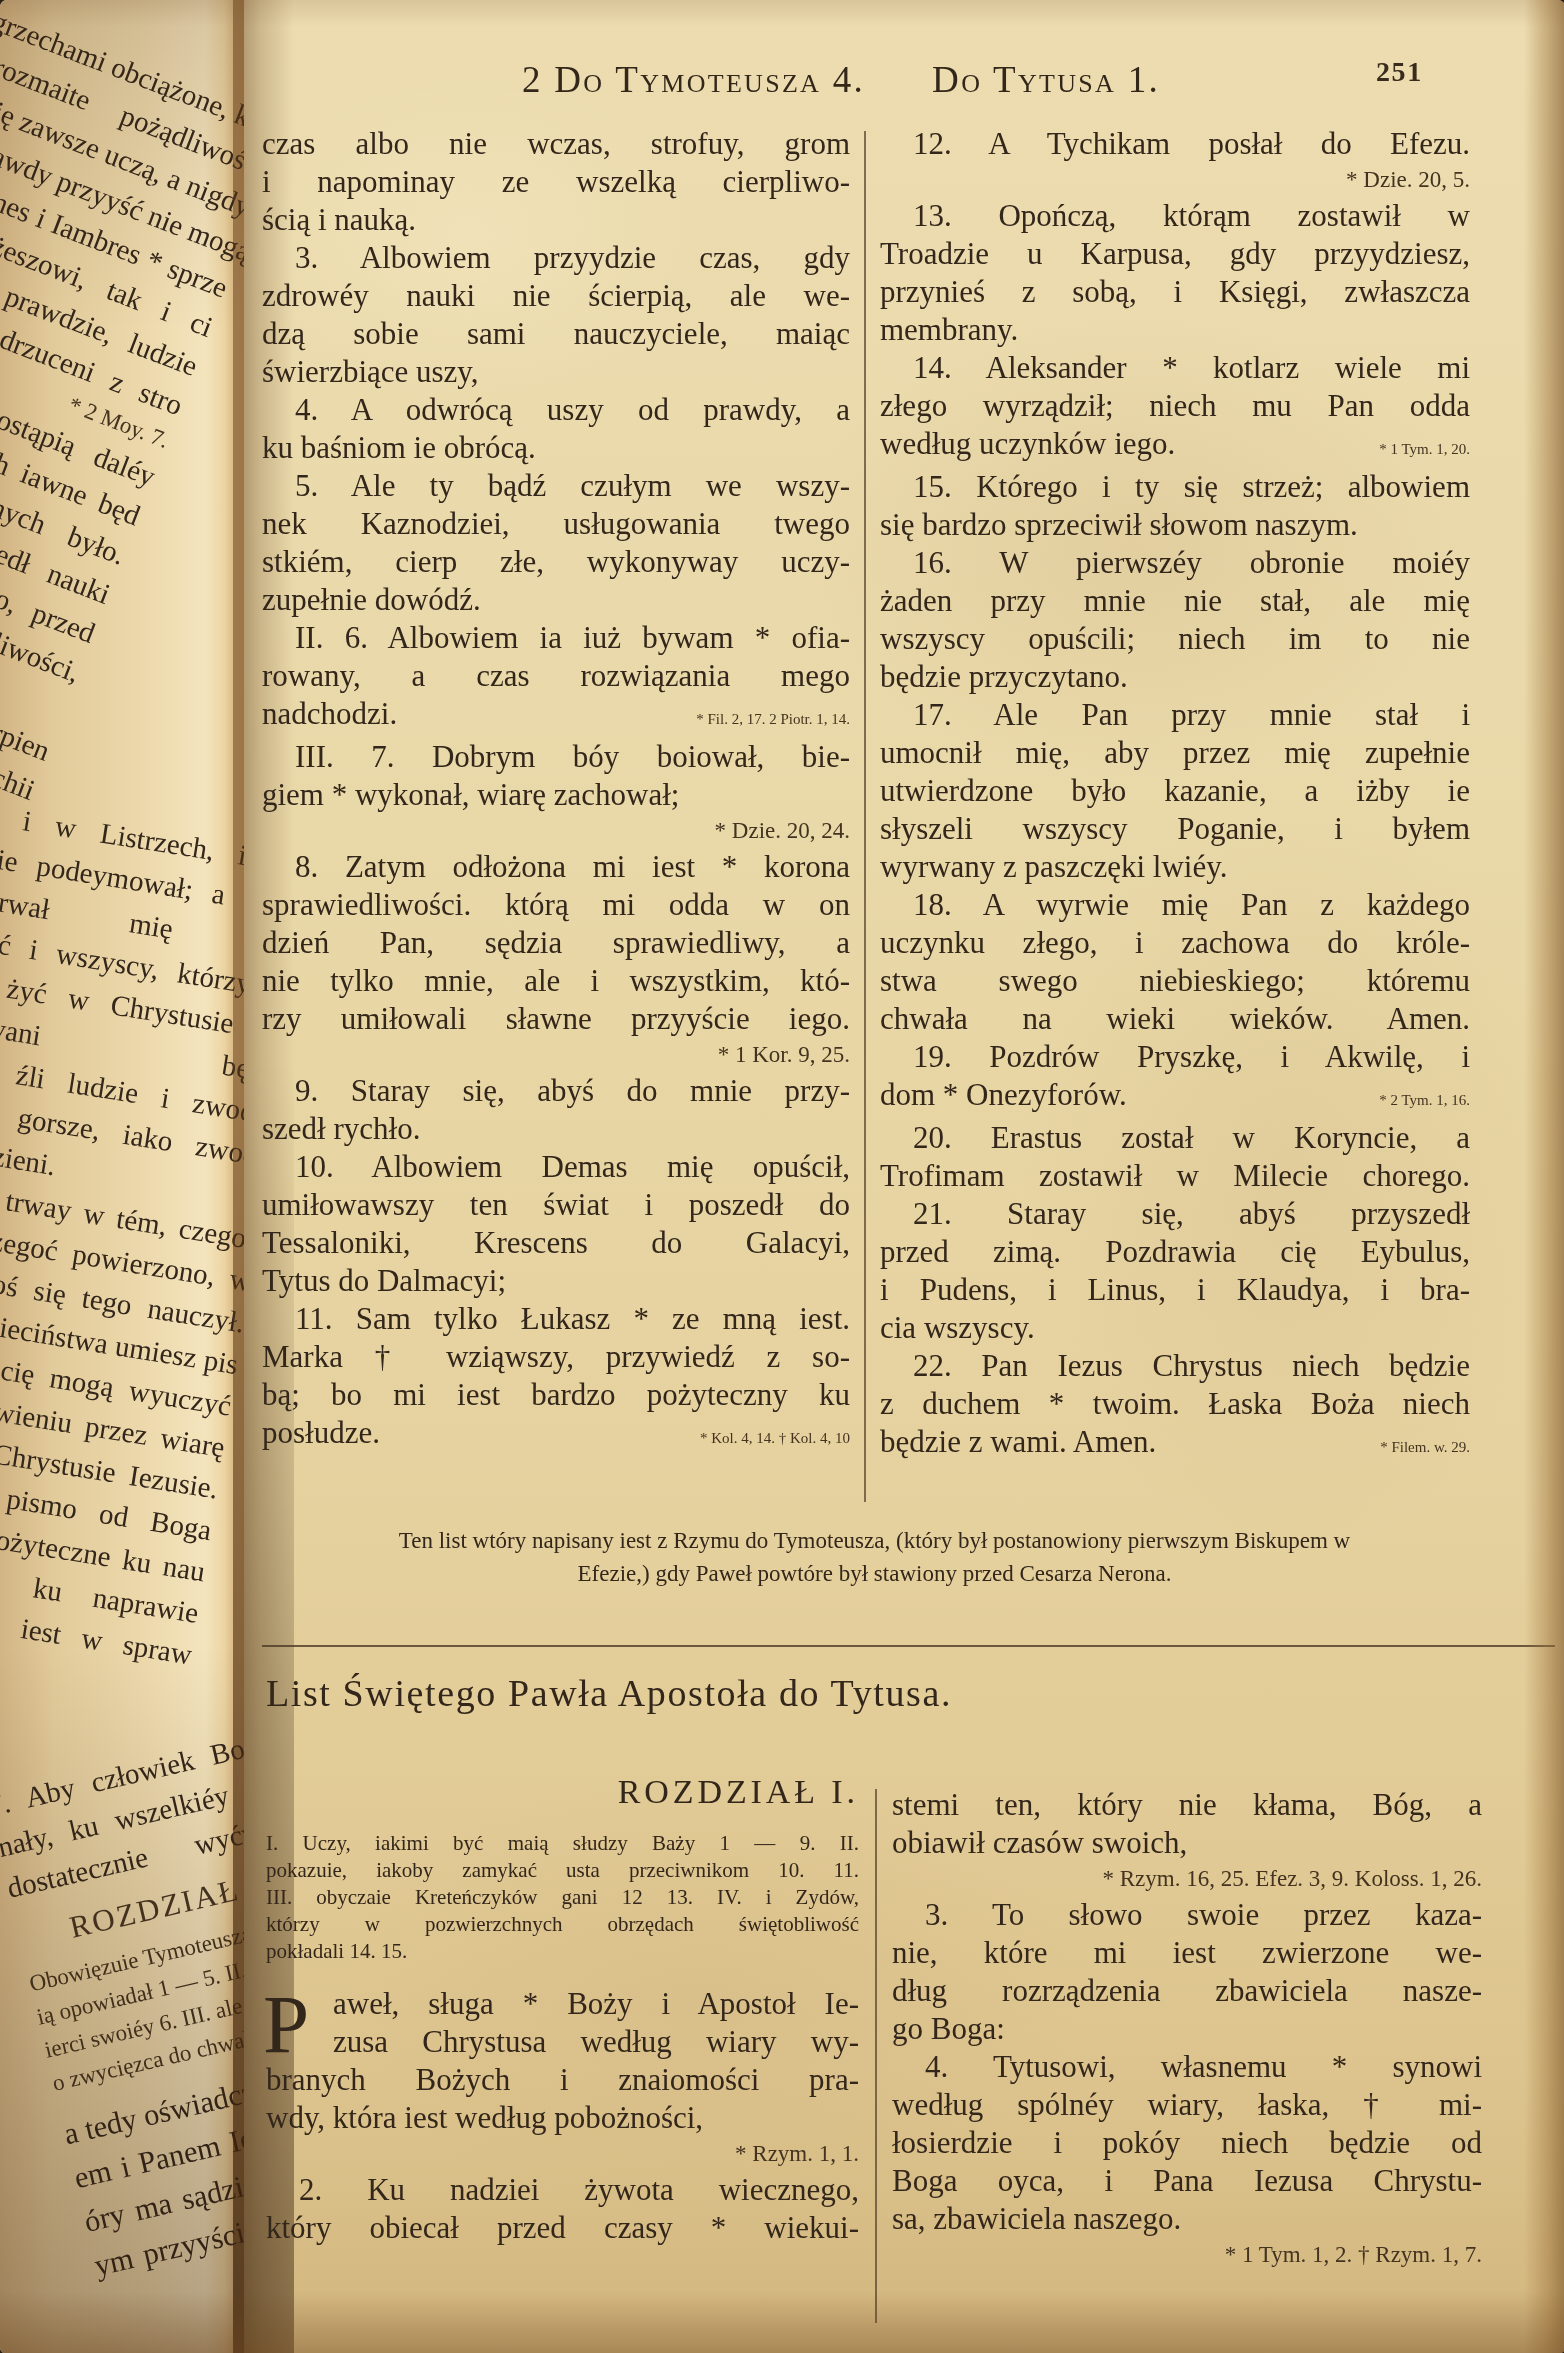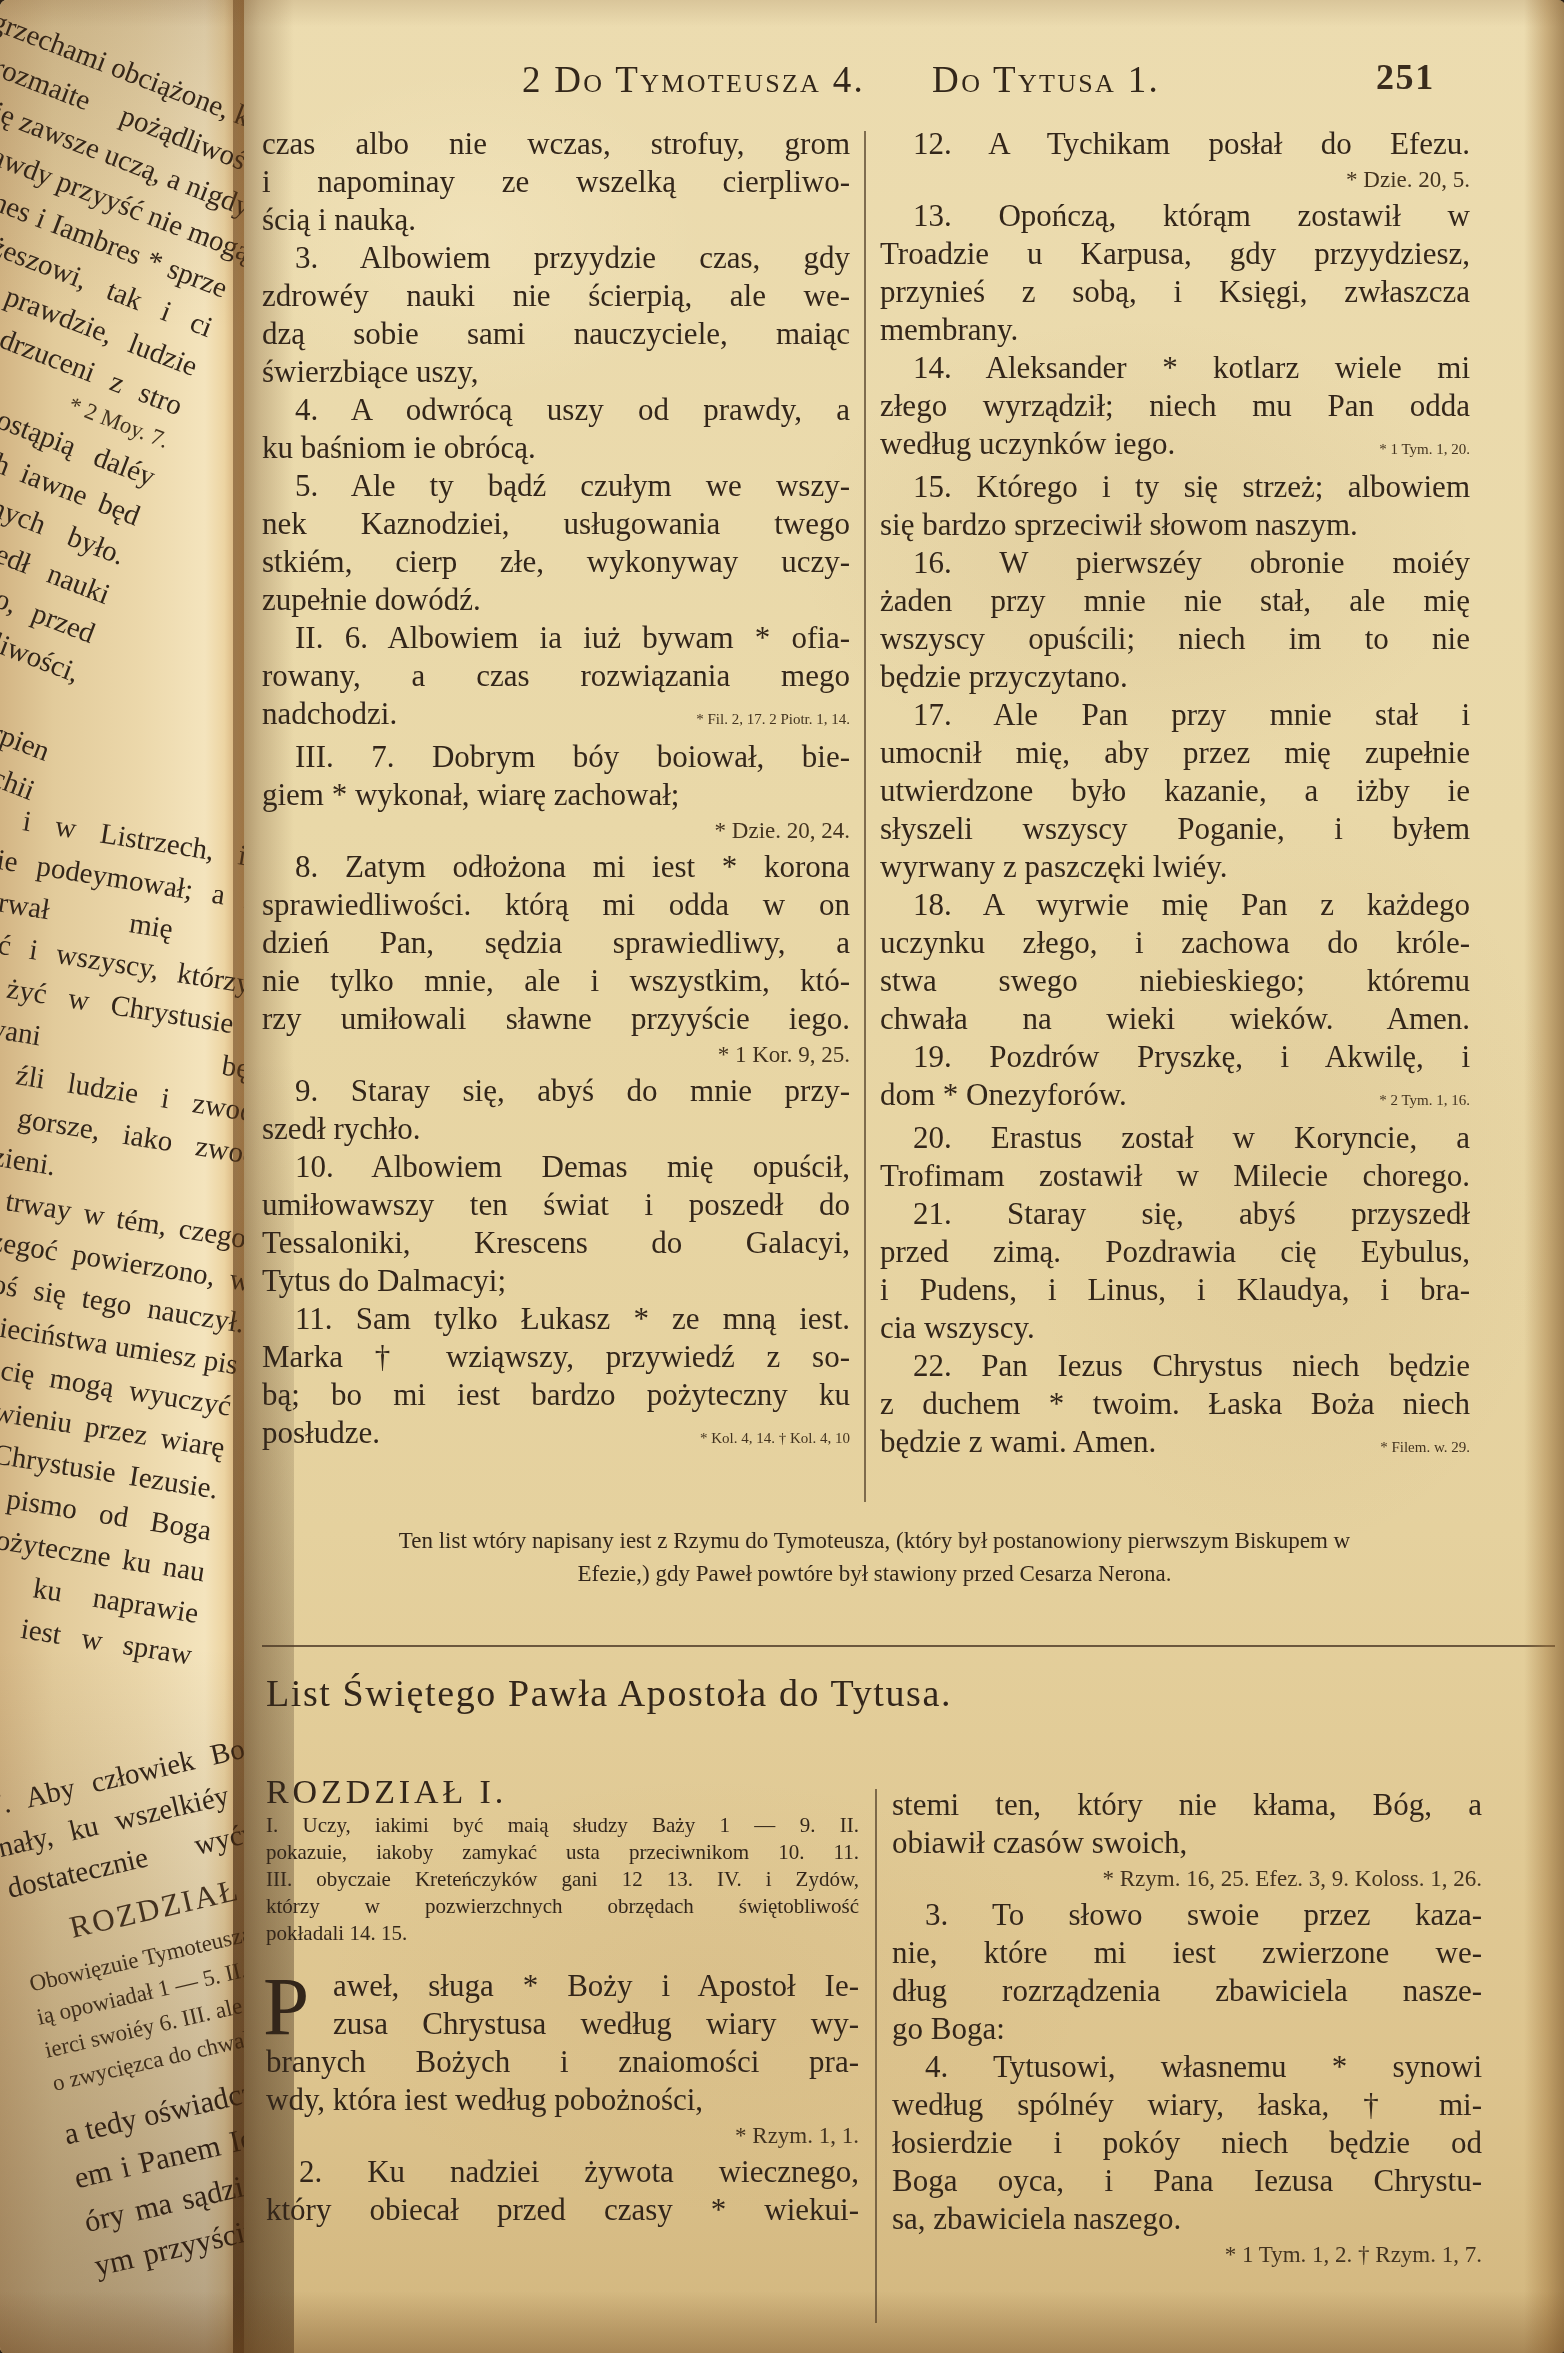--- a/index.html
+++ b/index.html
@@ -37,21 +37,21 @@
   
   .right-edge{position:absolute;right:0;top:0;width:41px;height:2354px;pointer-events:none;
         background:linear-gradient(90deg,rgba(160,118,62,0) 0%,rgba(160,118,62,.45) 55%,rgba(128,90,44,.65) 100%);}
   .bottom-shade{position:absolute;left:0;bottom:0;width:1565px;height:63px;pointer-events:none;
         background:linear-gradient(0deg,rgba(110,70,30,.42),rgba(110,70,30,0));}
   .top-shade{position:absolute;left:0;top:0;width:1565px;height:27px;pointer-events:none;
         background:linear-gradient(180deg,rgba(120,80,40,.16),rgba(120,80,40,0));}
   
   .rhead{position:absolute;left:266px;top:58px;width:1150px;display:flex;justify-content:center;gap:67px;
         font-variant:small-caps;font-size:37px;letter-spacing:2.3px;color:#33271a;}
-  .pagenum{position:absolute;left:1376px;top:56px;width:117px;font-size:36px;font-weight:700;
+  .pagenum{position:absolute;left:1376px;top:56px;width:117px;font-size:28px;font-weight:700;
         letter-spacing:1.6px;color:#3a2c1d;}
   
   .col{position:absolute;top:125px;}
   .col-l{left:262px;width:588px;}
   .col-r{left:880px;width:590px;}
   .vrule{position:absolute;left:864px;top:131px;width:1.6px;height:1371px;background:#5b4830;opacity:.75;}
   .ln{font-size:31px;line-height:38px;text-align:justify;text-align-last:justify;color:#33261a;}
   .ln.ind{text-indent:33px;}
   .ln.end{text-align-last:left;}
   .ln.fn{text-align:right;text-align-last:right;font-size:23px;line-height:34px;color:#43331f;}
@@ -59,21 +59,21 @@
   .ln .fnr{font-size:15px;color:#43331f;white-space:nowrap;}
   .ln.pad{padding-left:67px;}
   
   .note{position:absolute;left:272px;top:1524px;width:1205px;text-align:center;color:#3c2e1e;}
   .note .ln{font-size:23px;line-height:33px;text-align:center;text-align-last:center;}
   
   .hrule{position:absolute;left:262px;top:1645px;width:1293px;height:2.3px;background:#4c3a26;opacity:.8;}
   .btitle{position:absolute;left:266px;top:1671px;width:1224px;
         font-size:38px;letter-spacing:1.6px;color:#33261a;}
   
-  .chap{font-size:34px;letter-spacing:3.9px;text-align:left;margin-bottom:1px;color:#33261a;}
+  .chap{font-size:34px;letter-spacing:3.9px;text-align:right;margin-bottom:19px;color:#33261a;}
   .bcol{position:absolute;top:1773px;}
   .bcol-l{left:266px;width:593px;}
   .bcol-r{left:892px;width:590px;top:1786px;}
   .vrule2{position:absolute;left:875px;top:1789px;width:1.6px;height:534px;background:#5b4830;opacity:.75;}
   .bsum .ln{font-size:21px;line-height:27px;}
   .v1{position:relative;margin-top:20.3px;}
   .dropcap{position:absolute;left:-3.1px;top:1.6px;font-size:83px;line-height:75px;color:#33261a;}
 </style>
 </head>
 <body>

